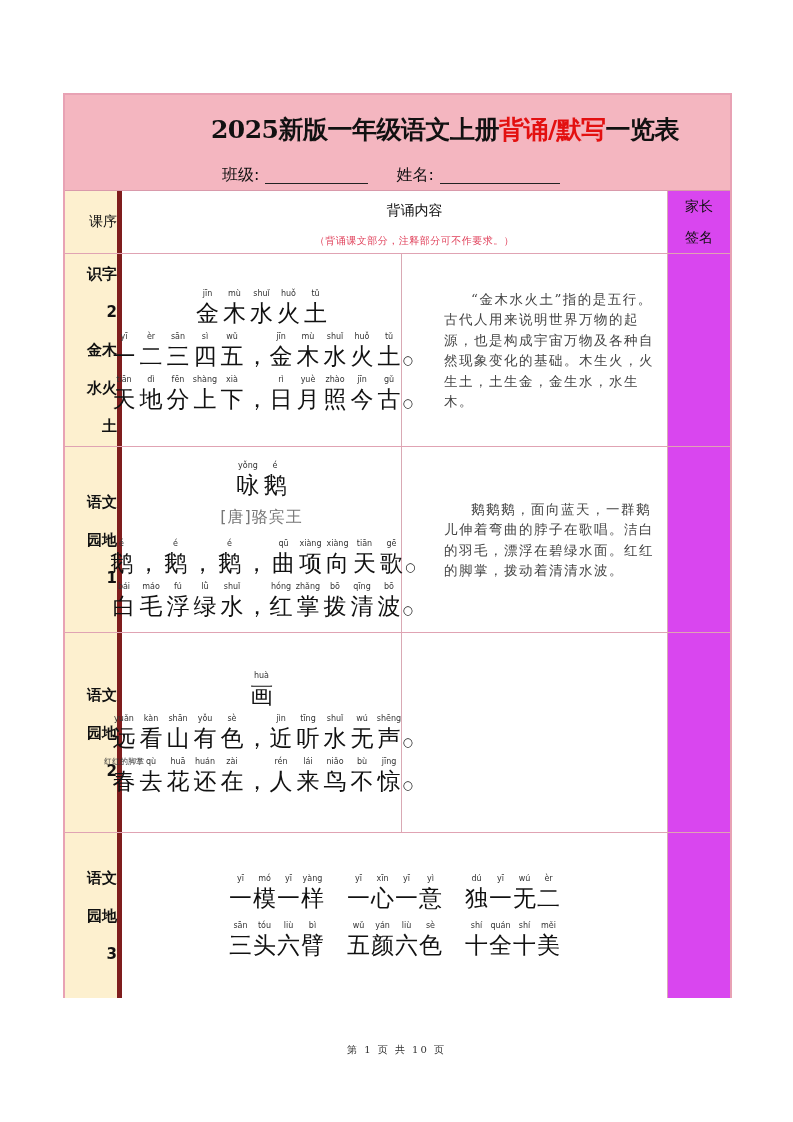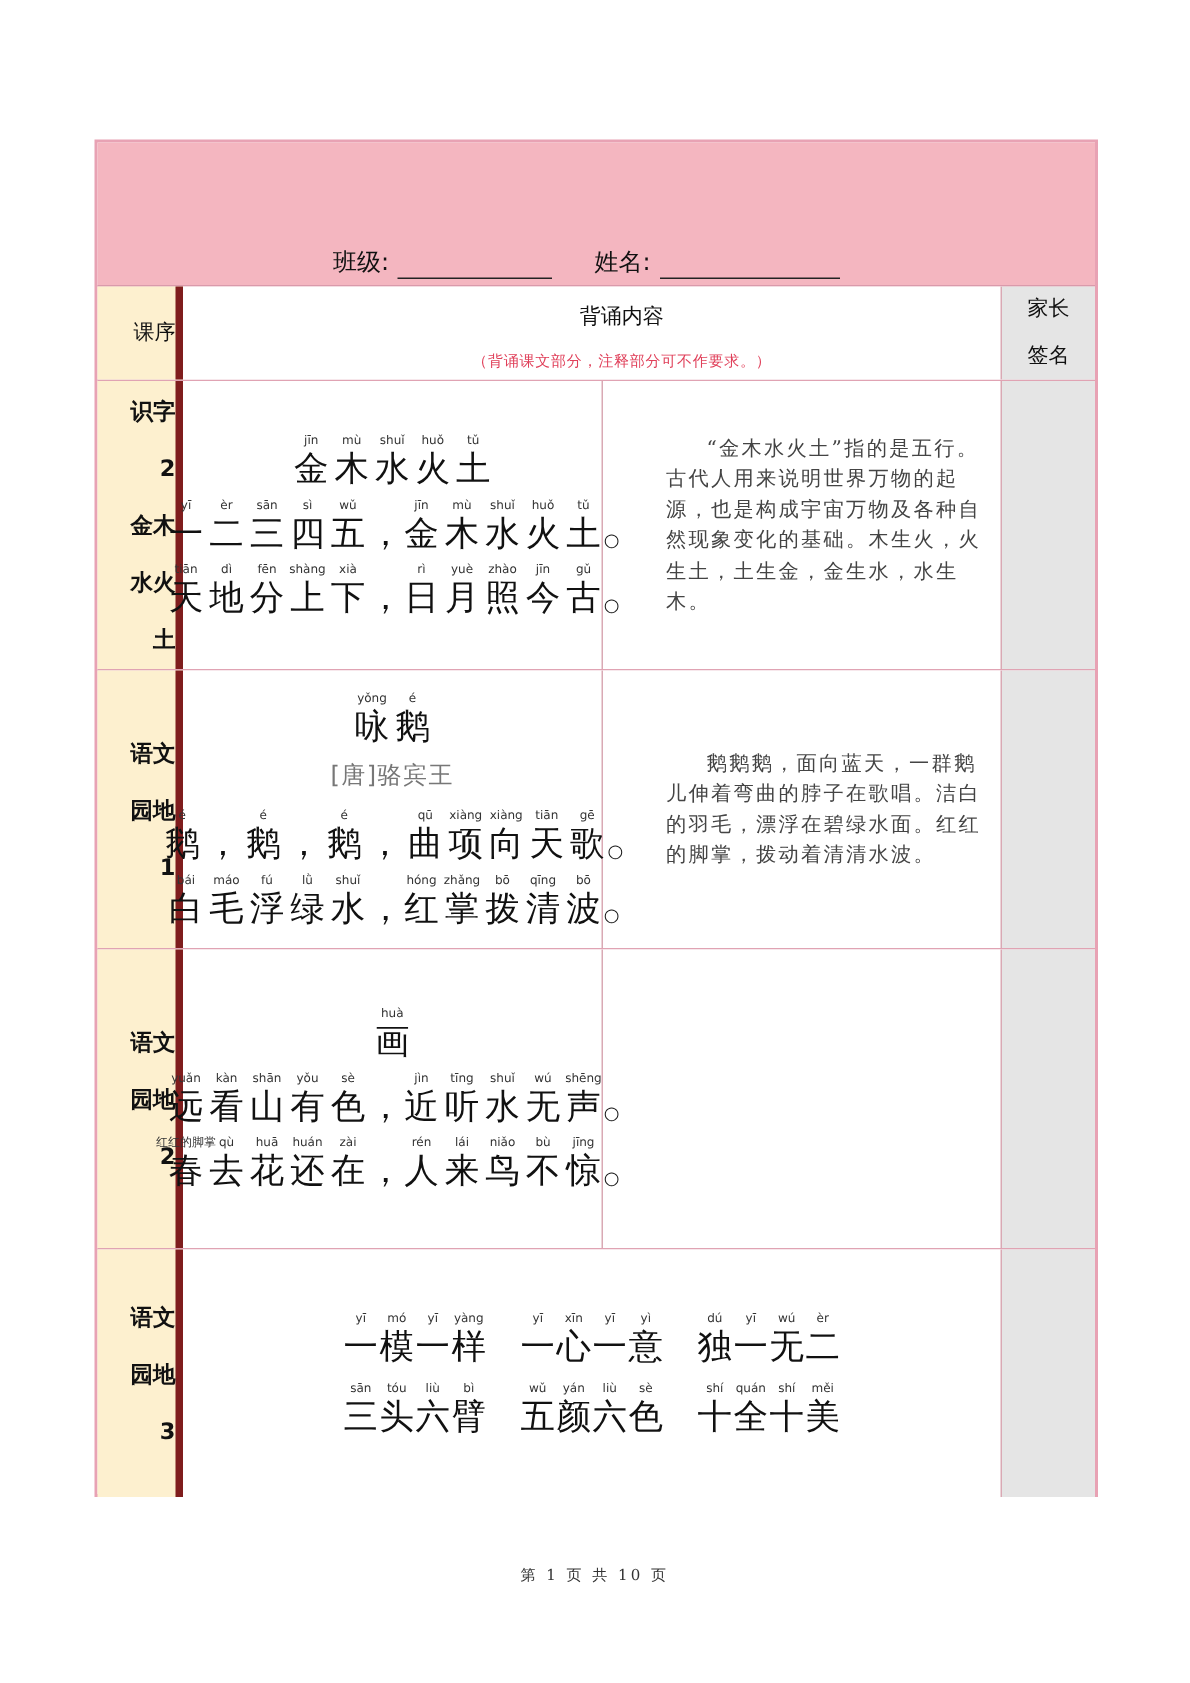--- a/index.html
+++ b/index.html
@@ -1,29 +1,29 @@
 <!DOCTYPE html>
 <html><head>
 <meta charset="utf-8">
 <style>
   html, body { margin:0; padding:0; background:#ffffff; }
   body { width:793px; height:1122px; position:relative; font-family:"DejaVu Serif", serif; color:#111; }
   .sheet { position:absolute; left:63px; top:93px; width:669px; height:905px; border:2px solid #e8a2b4; box-sizing:border-box; }
   .header { position:absolute; left:0; top:0; width:100%; height:96px; background:#f4b6c0; border-bottom:1px solid #d99aab; box-sizing:border-box; }
   .title { position:absolute; left:0; right:0; top:18px; text-align:center; padding-left:95px; font-family:"DejaVu Serif", serif; font-weight:bold; font-size:25px; letter-spacing:-0.5px; color:#111; }
   .title .red { color:#e31010; }
-  .fields { position:absolute; left:157px; top:70px; font-size:16px; font-family:"DejaVu Sans", sans-serif; display:flex; align-items:flex-end; }
+  .fields { position:absolute; left:157px; top:70px; font-size:16px; font-family:"DejaVu Sans", sans-serif; display:flex; align-items:center; }
   .fields .line { display:inline-block; border-bottom:1.5px solid #222; height:16px; margin-left:6px; }
   .table { position:absolute; left:0; top:96px; width:100%; }
   .row { position:absolute; left:0; width:100%; border-bottom:1px solid #e0a3b3; box-sizing:border-box; }
   .row.last { border-bottom:none; }
   .col-seq { position:absolute; left:0; top:0; bottom:0; width:57px; background:#fdf0cf; border-right:5px solid #7f1d1d; box-sizing:border-box; display:flex; flex-direction:column; align-items:flex-end; justify-content:center; font-family:"DejaVu Sans", sans-serif; font-size:15px; }
   .col-seq .seq-line { line-height:38px; font-weight:bold; }
   .col-main { position:absolute; left:57px; top:0; bottom:0; width:546px; background:#fff; border-right:1px solid #d9a9b4; box-sizing:border-box; }
-  .col-sign { position:absolute; left:603px; top:0; bottom:0; right:0; background:#e5e5e5; }
+  .col-sign { position:absolute; left:603px; top:0; bottom:0; right:0; background:#d946ef; }
   .split-left { position:absolute; left:0; top:0; bottom:0; width:280px; border-right:1px solid #d9a9b4; box-sizing:border-box; display:flex; flex-direction:column; align-items:center; justify-content:center; }
   .split-right { position:absolute; left:312px; top:0; bottom:0; right:0; display:flex; align-items:center; padding:0 8px 0 10px; box-sizing:border-box; }
   .note { font-family:"DejaVu Serif", serif; font-size:13.5px; color:#444; line-height:20.5px; letter-spacing:1.5px; }
   .note p { margin:0; text-indent:2em; }
   .line-wrap { display:flex; align-items:flex-end; margin:2px 0; }
   .ch { display:inline-flex; flex-direction:column; align-items:center; width:27px; }
   .ch .py { font-family:"DejaVu Sans", sans-serif; font-size:8px; height:11px; line-height:11px; color:#333; white-space:nowrap; }
   .ch .hz { font-family:"DejaVu Serif", serif; font-size:23px; line-height:28px; color:#111; }
   .punct { display:inline-block; font-size:23px; line-height:28px; width:22px; font-family:"DejaVu Serif", serif; }
   .period { display:inline-block; font-size:12px; width:10px; line-height:20px; }
@@ -36,20 +36,21 @@
   .idiom-row { display:flex; gap:22px; margin:4px 0; }
   .idiom { display:flex; }
   .idiom .ch { width:24px; }
   .footer { position:absolute; left:0; right:0; top:1043px; text-align:center; font-family:"DejaVu Serif", serif; font-size:10px; color:#333; letter-spacing:2px; }
 </style>
 </head>
 <body>
 
 <div class="sheet">
   <div class="header">
+    <div class="title"><span>2025新版一年级语文上册</span><span class="red">背诵/默写</span><span>一览表</span></div>
     <div class="fields">
       <span>班级:</span>
       <span class="line" style="width:103px"></span>
       <span style="width:28px;display:inline-block"></span>
       <span>姓名:</span>
       <span class="line" style="width:120px"></span>
     </div>
   </div>
 
   <div class="table">

